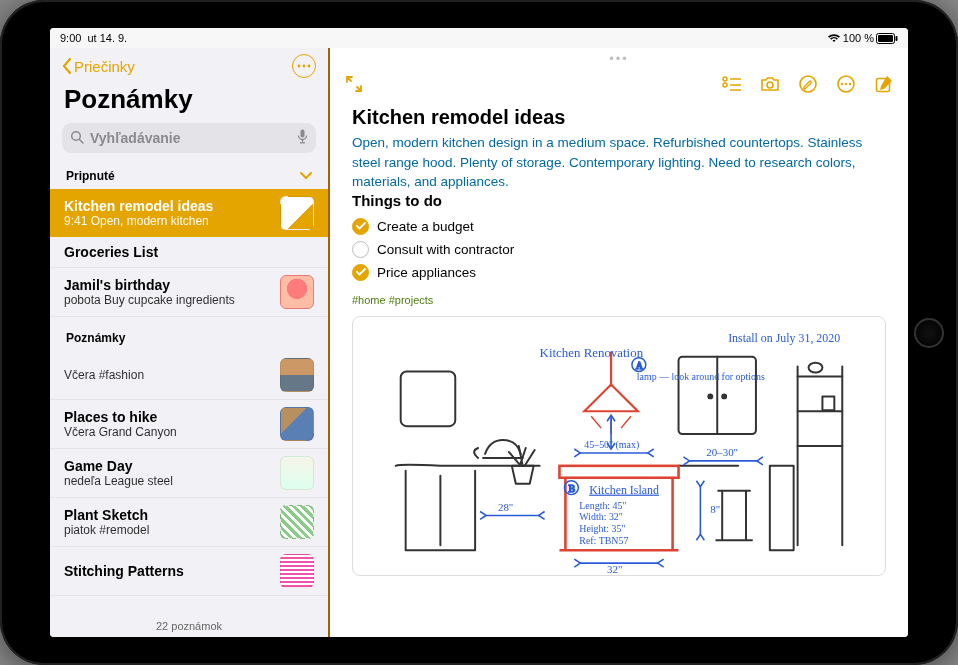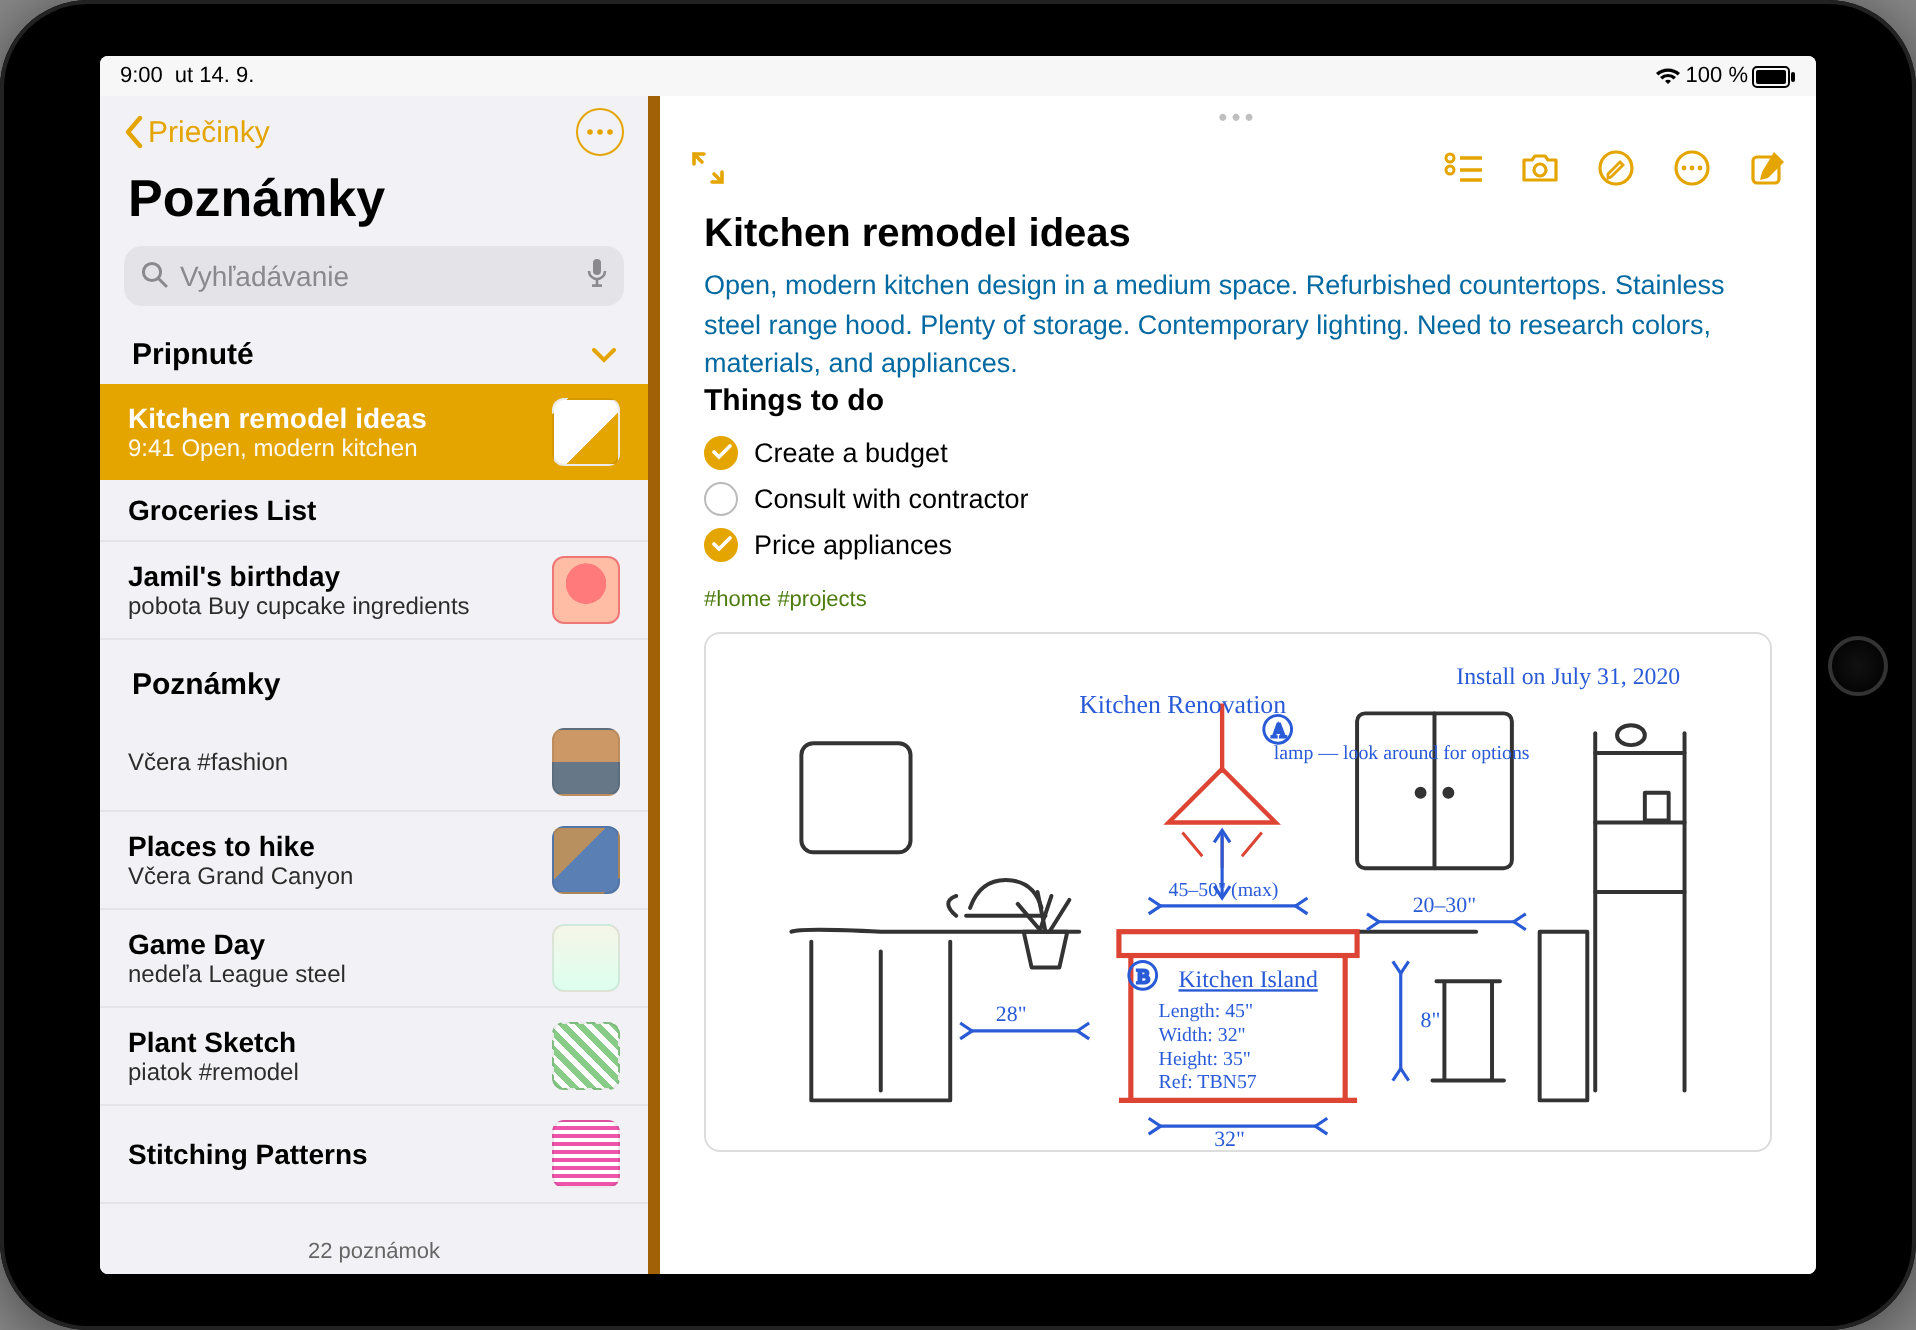--- a/index.html
+++ b/index.html
@@ -51,21 +51,21 @@
   }
   .status-left { display: flex; gap: 6px; align-items: center; }
   .status-right { margin-left: auto; display: flex; gap: 2px; align-items: center; }
   .wifi-icon, .battery-icon { display: inline-flex; }
   .app-body { flex: 1; display: flex; overflow: hidden; }
 
   
   .sidebar {
     width: 280px;
     background: #f2f2f6;
-    border-right: 6px solid #a16207;
+    border-right: 2px solid #a16207;
     display: flex;
     flex-direction: column;
   }
   .sidebar-nav {
     display: flex;
     align-items: center;
     padding: 6px 12px 2px;
   }
   .back-btn { color: #e5a500; font-size: 15px; display: flex; align-items: center; gap: 2px; }
   .more-circle { margin-left: auto; width:24px; height:24px; border:1.6px solid #e5a500; border-radius:50%; display:flex; align-items:center; justify-content:center; color:#e5a500; font-size:14px; }
@@ -74,24 +74,25 @@
     margin: 0 12px 10px;
     background: #e3e3e8;
     border-radius: 9px;
     height: 30px;
     display: flex;
     align-items: center;
     padding: 0 8px;
     color: #8a8a8e;
     font-size: 14px;
     gap: 6px;
+    font-weight: bold;
   }
   .search-box .mic { margin-left:auto; }
   .section-header {
-    font-size: 15px;
+    font-size: 12px;
     font-weight: 700;
     padding: 6px 16px;
     display:flex; align-items:center;
   }
   .section-header .chev { margin-left:auto; color:#e5a500; }
   .note-list { flex:1; overflow:hidden; }
   .note-item {
     padding: 7px 14px;
     border-bottom: 1px solid #e5e5e9;
     display:flex; gap:8px; align-items:center;

